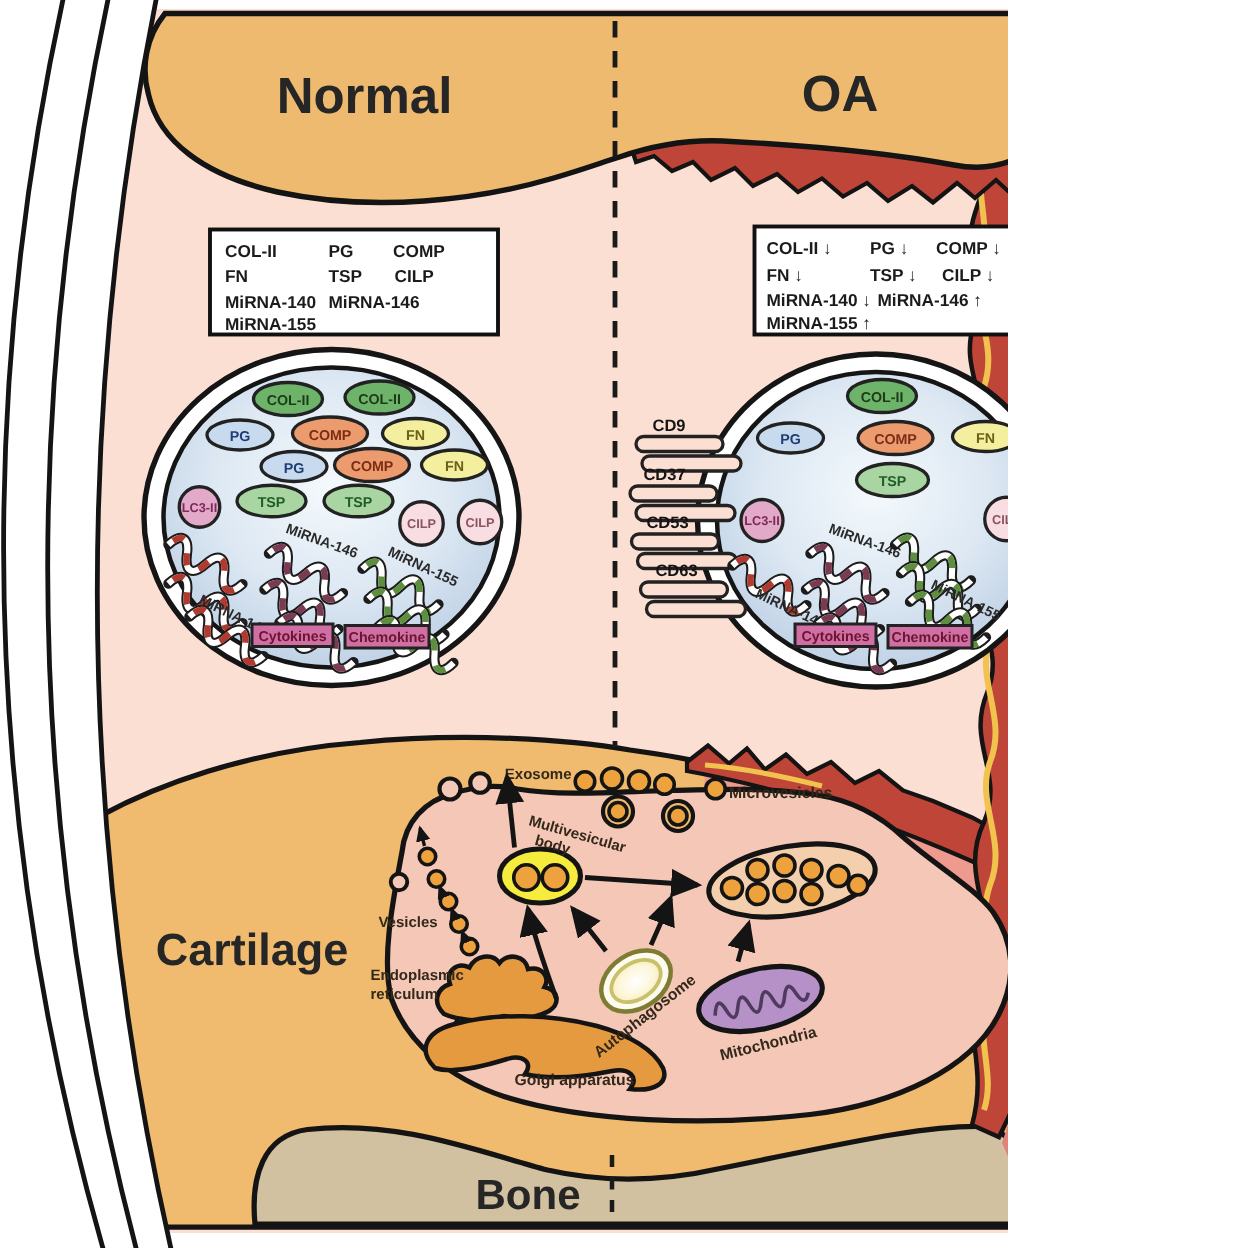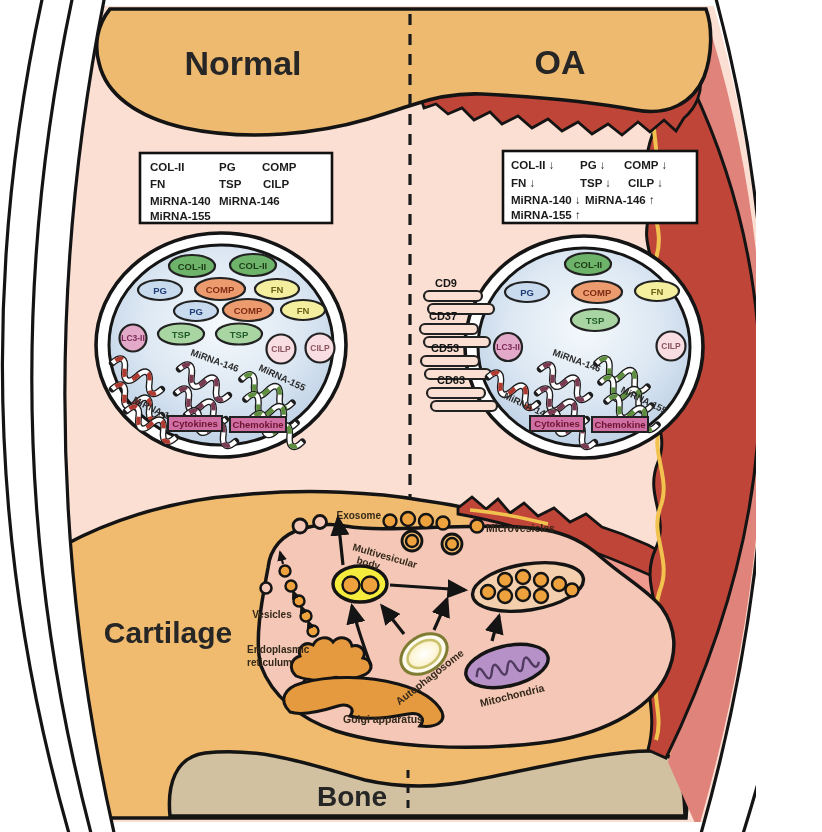--- a/index.html
+++ b/index.html
@@ -1,16 +1,16 @@
 <!DOCTYPE html>
 <html><head>
 <meta charset="utf-8">
 <style>
   html,body{margin:0;padding:0;background:#ffffff;}
-  #stage{position:relative;width:756px;height:832px;background:#ffffff;overflow:hidden;
+  #stage{position:relative;width:672px;height:832px;background:#ffffff;overflow:hidden;
          font-family:"Liberation Sans", sans-serif;}
   svg{display:block}
   svg text{font-family:"Liberation Sans", sans-serif;}
   .t-title{font-size:34px;font-weight:bold;fill:#262626;}
   .t-tissue{font-size:30px;font-weight:bold;fill:#262626;}
   .t-bone{font-size:28px;font-weight:bold;fill:#262626;}
   .t-box{font-size:11.5px;font-weight:bold;fill:#1b1b1b;}
   .t-mol{font-size:9.5px;font-weight:bold;text-anchor:middle;}
   .t-molsm{font-size:8.5px;font-weight:bold;text-anchor:middle;}
   .t-mirna{font-size:9.5px;font-weight:bold;fill:#2a2a2a;}

